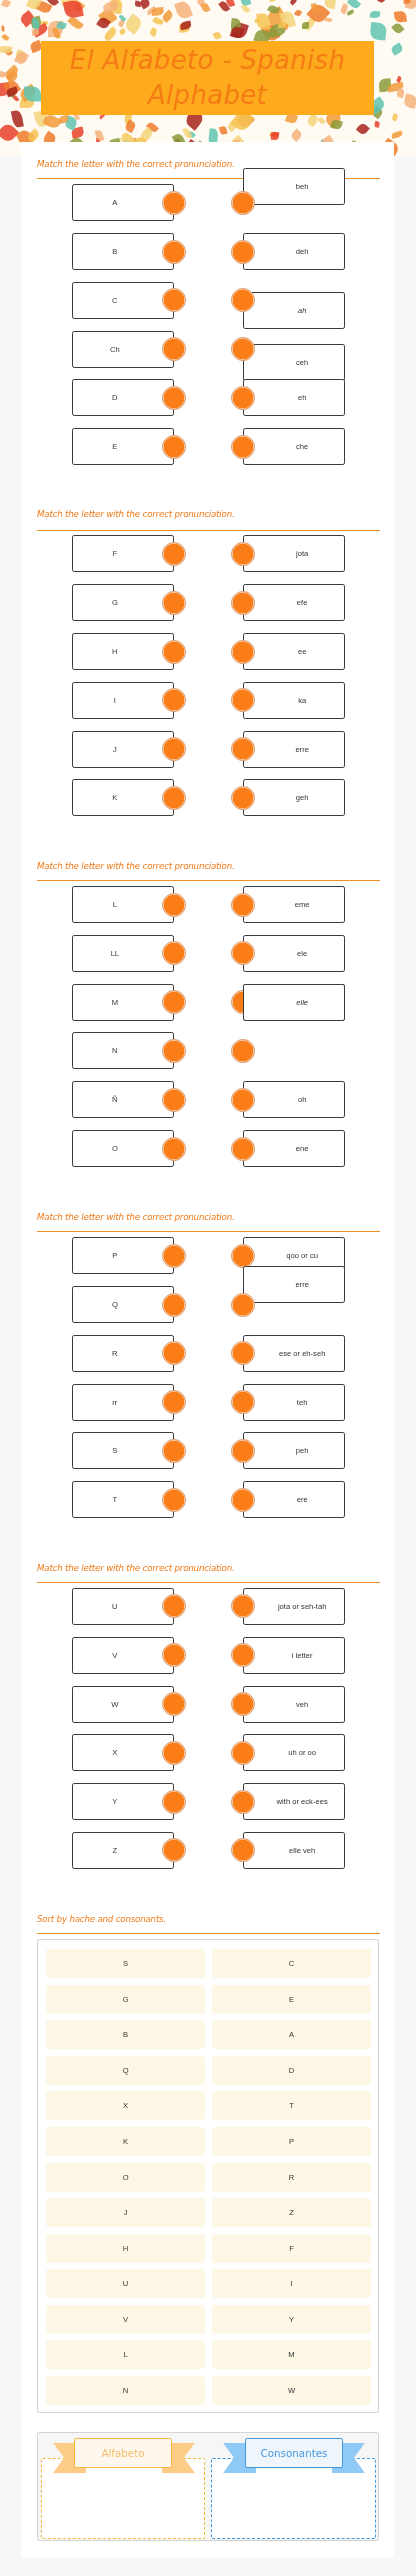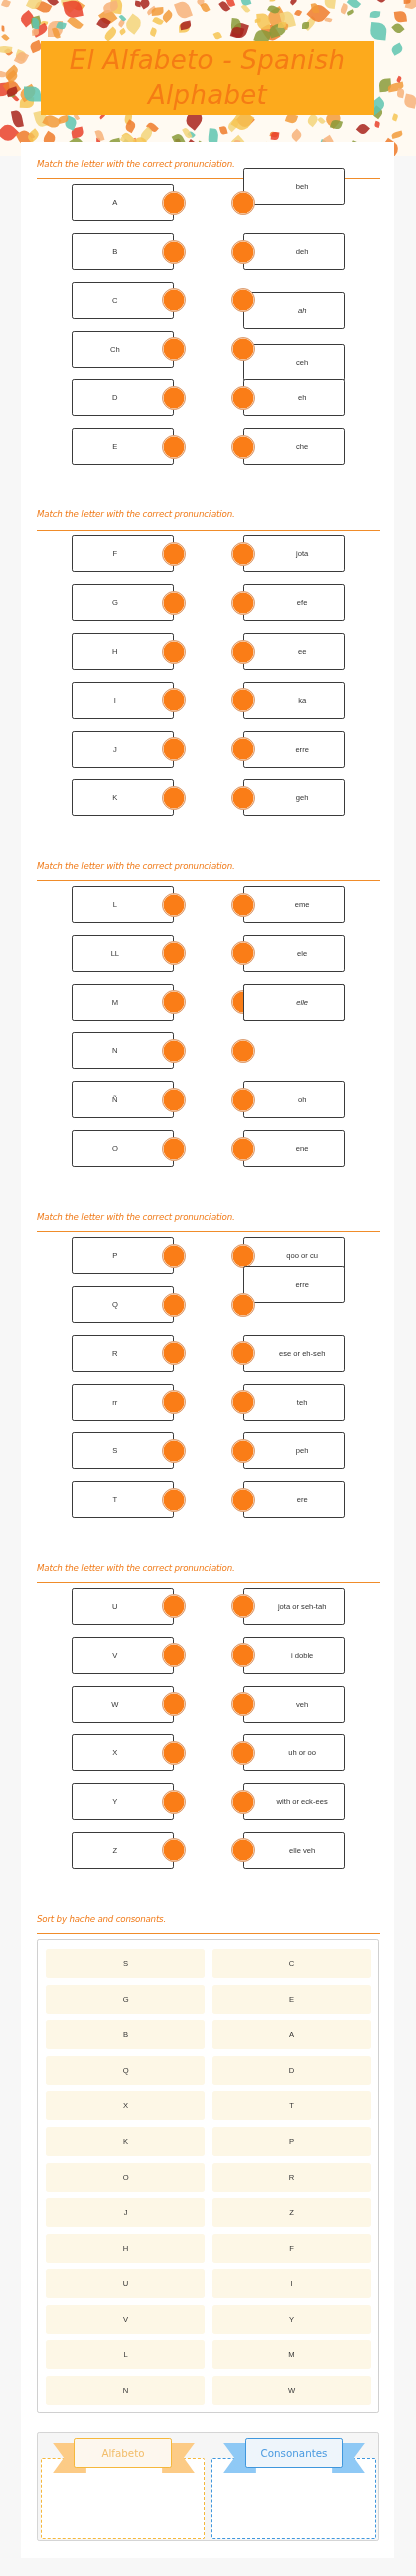--- a/index.html
+++ b/index.html
@@ -377,21 +377,21 @@
     </div>
     <div style="position: absolute; left: -20.6px; top: -142px;">
       <div class="section-heading" style="top: 1563px;">Match the letter with the correct pronunciation.</div>
       <div class="section-rule" style="top: 1582px;"></div>
       <div class="card left" style="top: 1588px;">U</div>
       <div class="dot" style="left: 162px; top: 1594px;"></div>
       <div class="card right" style="top: 1588px;">jota or seh-tah</div>
       <div class="dot" style="left: 231px; top: 1594px;"></div>
       <div class="card left" style="top: 1637px;">V</div>
       <div class="dot" style="left: 162px; top: 1643px;"></div>
-      <div class="card right" style="top: 1637px;">i doble</div>
+      <div class="card right" style="top: 1637px;">i letter</div>
       <div class="dot" style="left: 231px; top: 1643px;"></div>
       <div class="card left" style="top: 1686px;">W</div>
       <div class="dot" style="left: 162px; top: 1692px;"></div>
       <div class="card right" style="top: 1686px;">veh</div>
       <div class="dot" style="left: 231px; top: 1692px;"></div>
       <div class="card left" style="top: 1734px;">X</div>
       <div class="dot" style="left: 162px; top: 1741px;"></div>
       <div class="card right" style="top: 1734px;">uh or oo</div>
       <div class="dot" style="left: 231px; top: 1741px;"></div>
       <div class="card left" style="top: 1783px;">Y</div>

